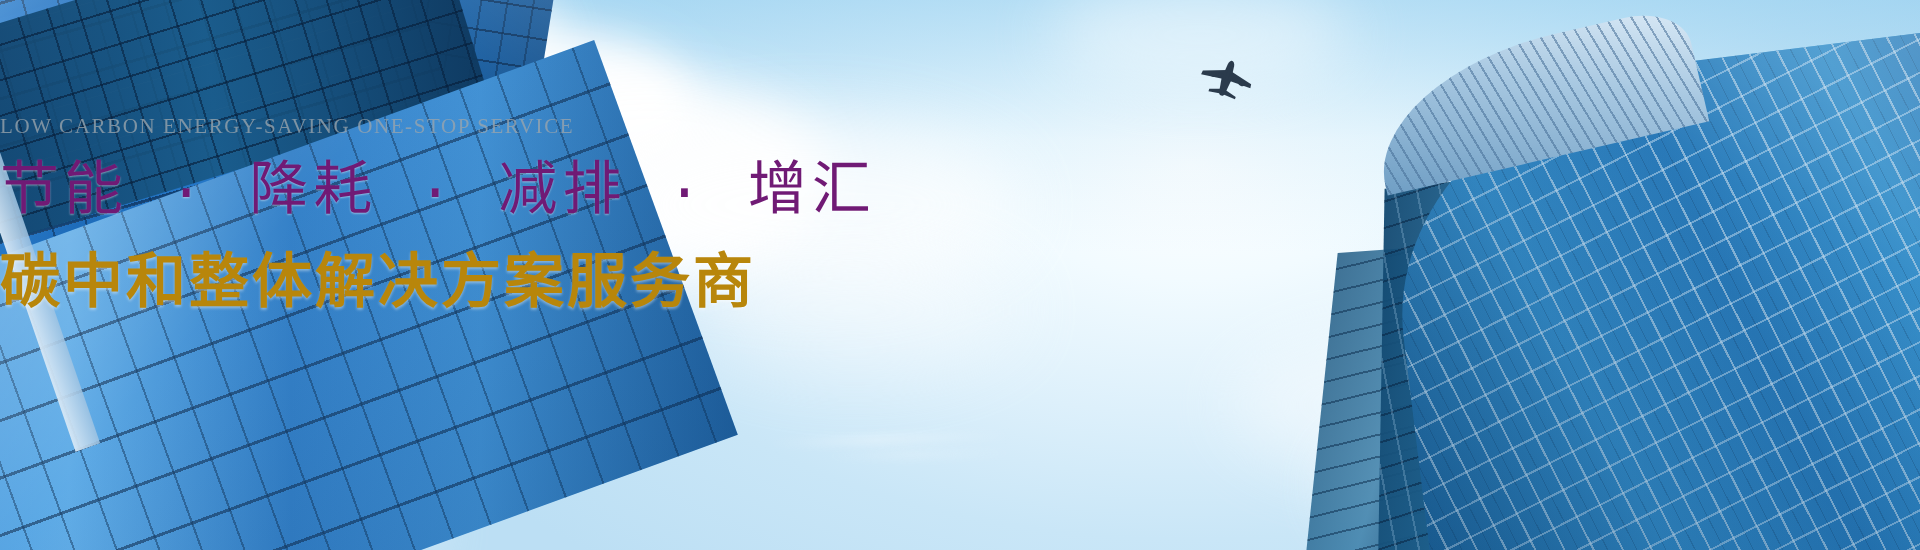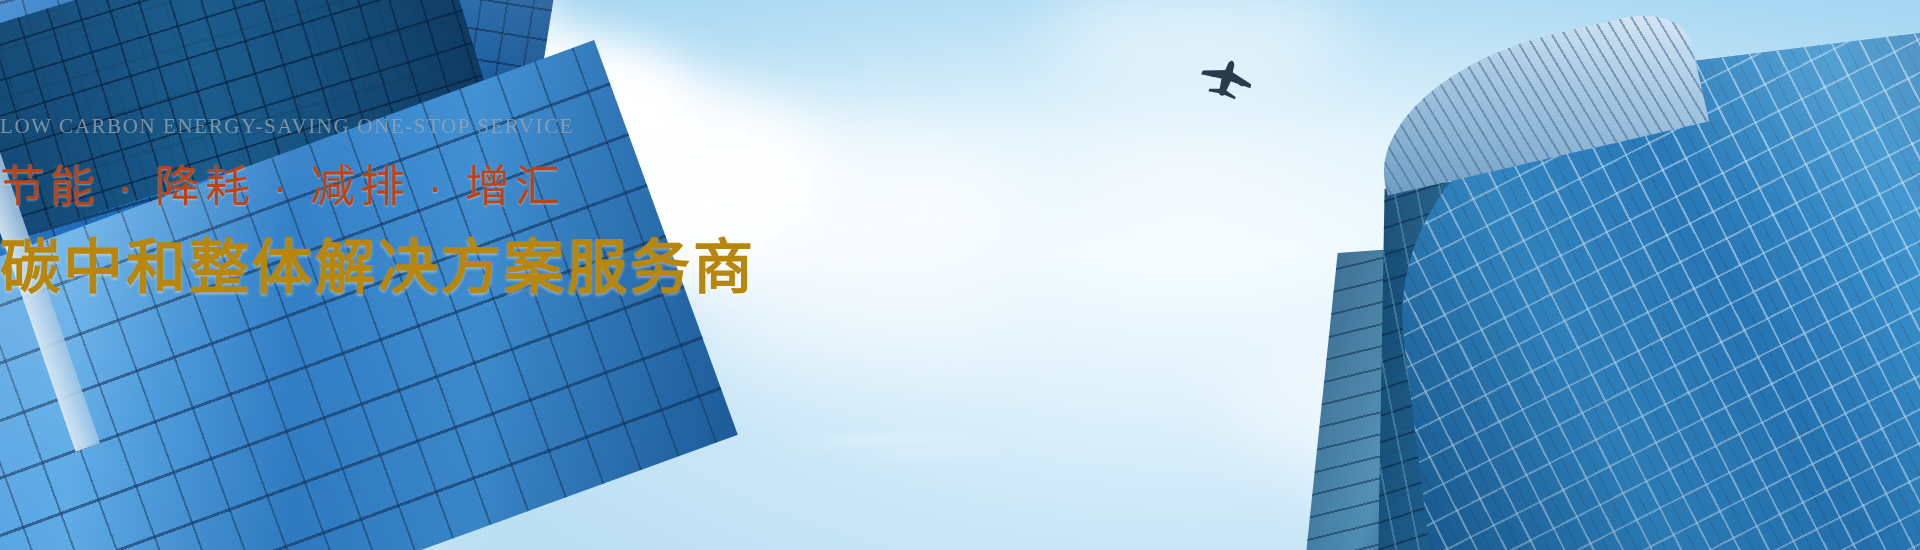--- a/index.html
+++ b/index.html
@@ -212,25 +212,25 @@
     font-size:21px;
     letter-spacing:1.6px;
     color:#9aa5ad;
     opacity:.78;
     line-height:1;
     margin-bottom:27px;
     white-space:nowrap;
   }
 
   .sub-title {
-    font-family:Liberation Sans, sans-serif;
-    font-size:45px;
+    font-family:Liberation Mono, monospace;
+    font-size:59px;
     font-weight:400;
     letter-spacing:5px;
-    color:#c2410c;
+    color:#701a75;
     line-height:1;
     margin-bottom:28px;
     text-shadow:0 1px 2px rgba(255,255,255,.45);
     white-space:nowrap;
   }
 
   .main-title {
     font-family:Liberation Serif, serif;
     font-size:60px;
     font-weight:bold;

